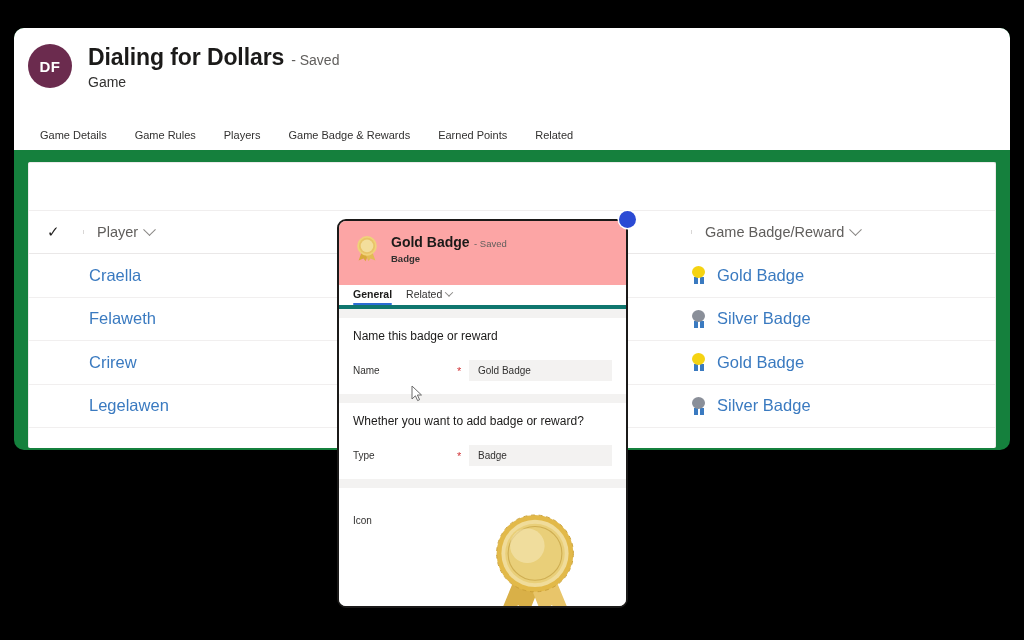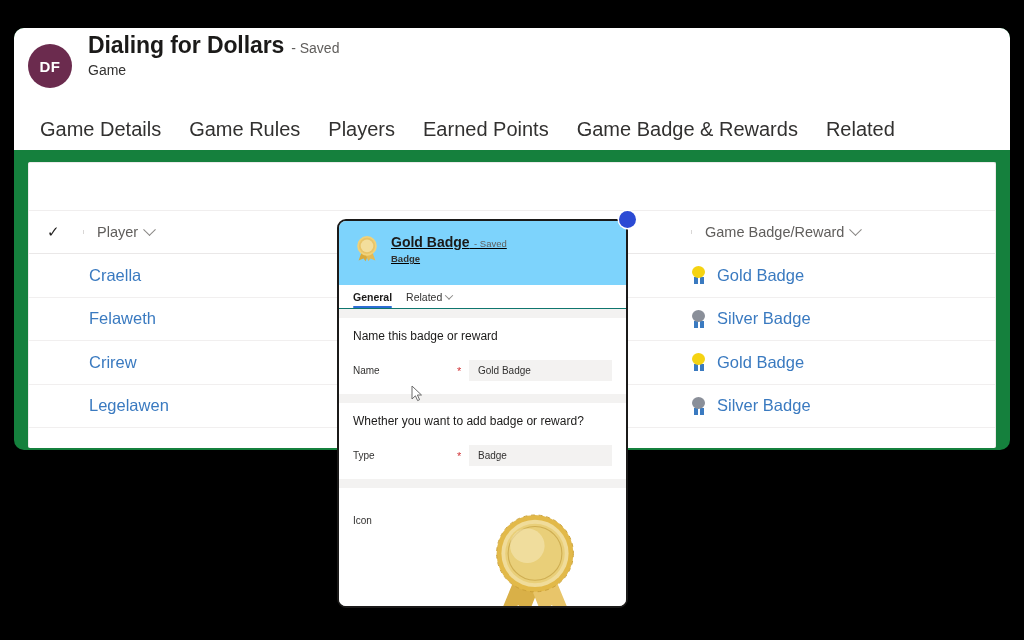--- a/index.html
+++ b/index.html
@@ -47,21 +47,21 @@
     border-radius: 50%;
     background: #6b2b4e;
     color: #ffffff;
     font-size: 15px;
     font-weight: 600;
     letter-spacing: .5px;
     display: flex;
     align-items: center;
     justify-content: center;
   }
-  .titleblock { position: absolute; left: 74px; top: 4px; }
+  .titleblock { position: absolute; left: 74px; top: 16px; }
   .title-line { display: flex; align-items: baseline; gap: 7px; }
   .record-title {
     font-size: 23px;
     font-weight: 700;
     color: #1b1a19;
     letter-spacing: -0.1px;
   }
   .record-saved {
     font-size: 14px;
     color: #605e5c;
@@ -79,21 +79,21 @@
     position: relative;
     display: flex;
     align-items: flex-end;
     gap: 0px;
     padding: 0 0 0 12px;
     height: 40px;
     background: #ffffff;
   }
   .tab {
     position: relative;
-    font-size: 20px;
+    font-size: 11px;
     color: #323130;
     padding: 0 14px 9px 14px;
     white-space: nowrap;
     cursor: default;
   }
   .tab.active { font-weight: 700; color: #1b1a19; }
   .tab.active::after {
     content: "";
     position: absolute;
     left: 13px; right: 13px;
@@ -203,42 +203,41 @@
     left: 337px;
     top: 219px;
     width: 291px;
     height: 389px;
     background: #f3f2f1;
     border: 2px solid #1b1a19;
     border-radius: 9px;
     overflow: hidden;
   }
   .pop-head {
-    background: #7dd3fc;
+    background: #fca5a5;
     padding: 12px 14px 0 14px;
     height: 64px;
-    text-decoration: underline;
   }
   .pop-head-row { display: flex; align-items: flex-start; gap: 10px; }
   .pop-badge-img {
     width: 28px; height: 28px;
     flex: 0 0 28px;
     position: relative;
     margin-top: 1px;
   }
   .pop-title { font-size: 14px; font-weight: 700; color: #1b1a19; }
   .pop-saved { font-size: 9.5px; color: #605e5c; font-weight: 400; }
   .pop-sub   { font-size: 9.5px; color: #323130; font-weight: 700; margin-top: 2px; }
 
   .pop-tabs {
     display: flex; align-items: flex-end; gap: 14px;
     background: #ffffff;
     padding: 0 14px;
     height: 24px;
-    border-bottom: 1px solid #0f766e;
+    border-bottom: 4px solid #0f766e;
   }
   .pop-tab {
     position: relative;
     font-size: 10.5px;
     color: #323130;
     padding-bottom: 5px;
     display: flex; align-items: center; gap: 4px;
     cursor: default;
   }
   .pop-tab.active { font-weight: 700; color: #1b1a19; }
@@ -320,22 +319,22 @@
           <span class="record-saved">- Saved</span>
         </div>
         <div class="record-subtitle">Game</div>
       </div>
     </div>
 
     <div class="tabbar">
       <div class="tab">Game Details</div>
       <div class="tab">Game Rules</div>
       <div class="tab">Players</div>
+      <div class="tab">Game Badge &amp; Rewards</div>
       <div class="tab">Earned Points</div>
-      <div class="tab">Game Badge &amp; Rewards</div>
       <div class="tab">Related</div>
     </div>
 
     <div class="grid-surface">
 
       <div class="command-bar"></div>
 
       <div class="grid-head">
         <div class="col-check">✓</div>
         <div class="col-head col-player">

